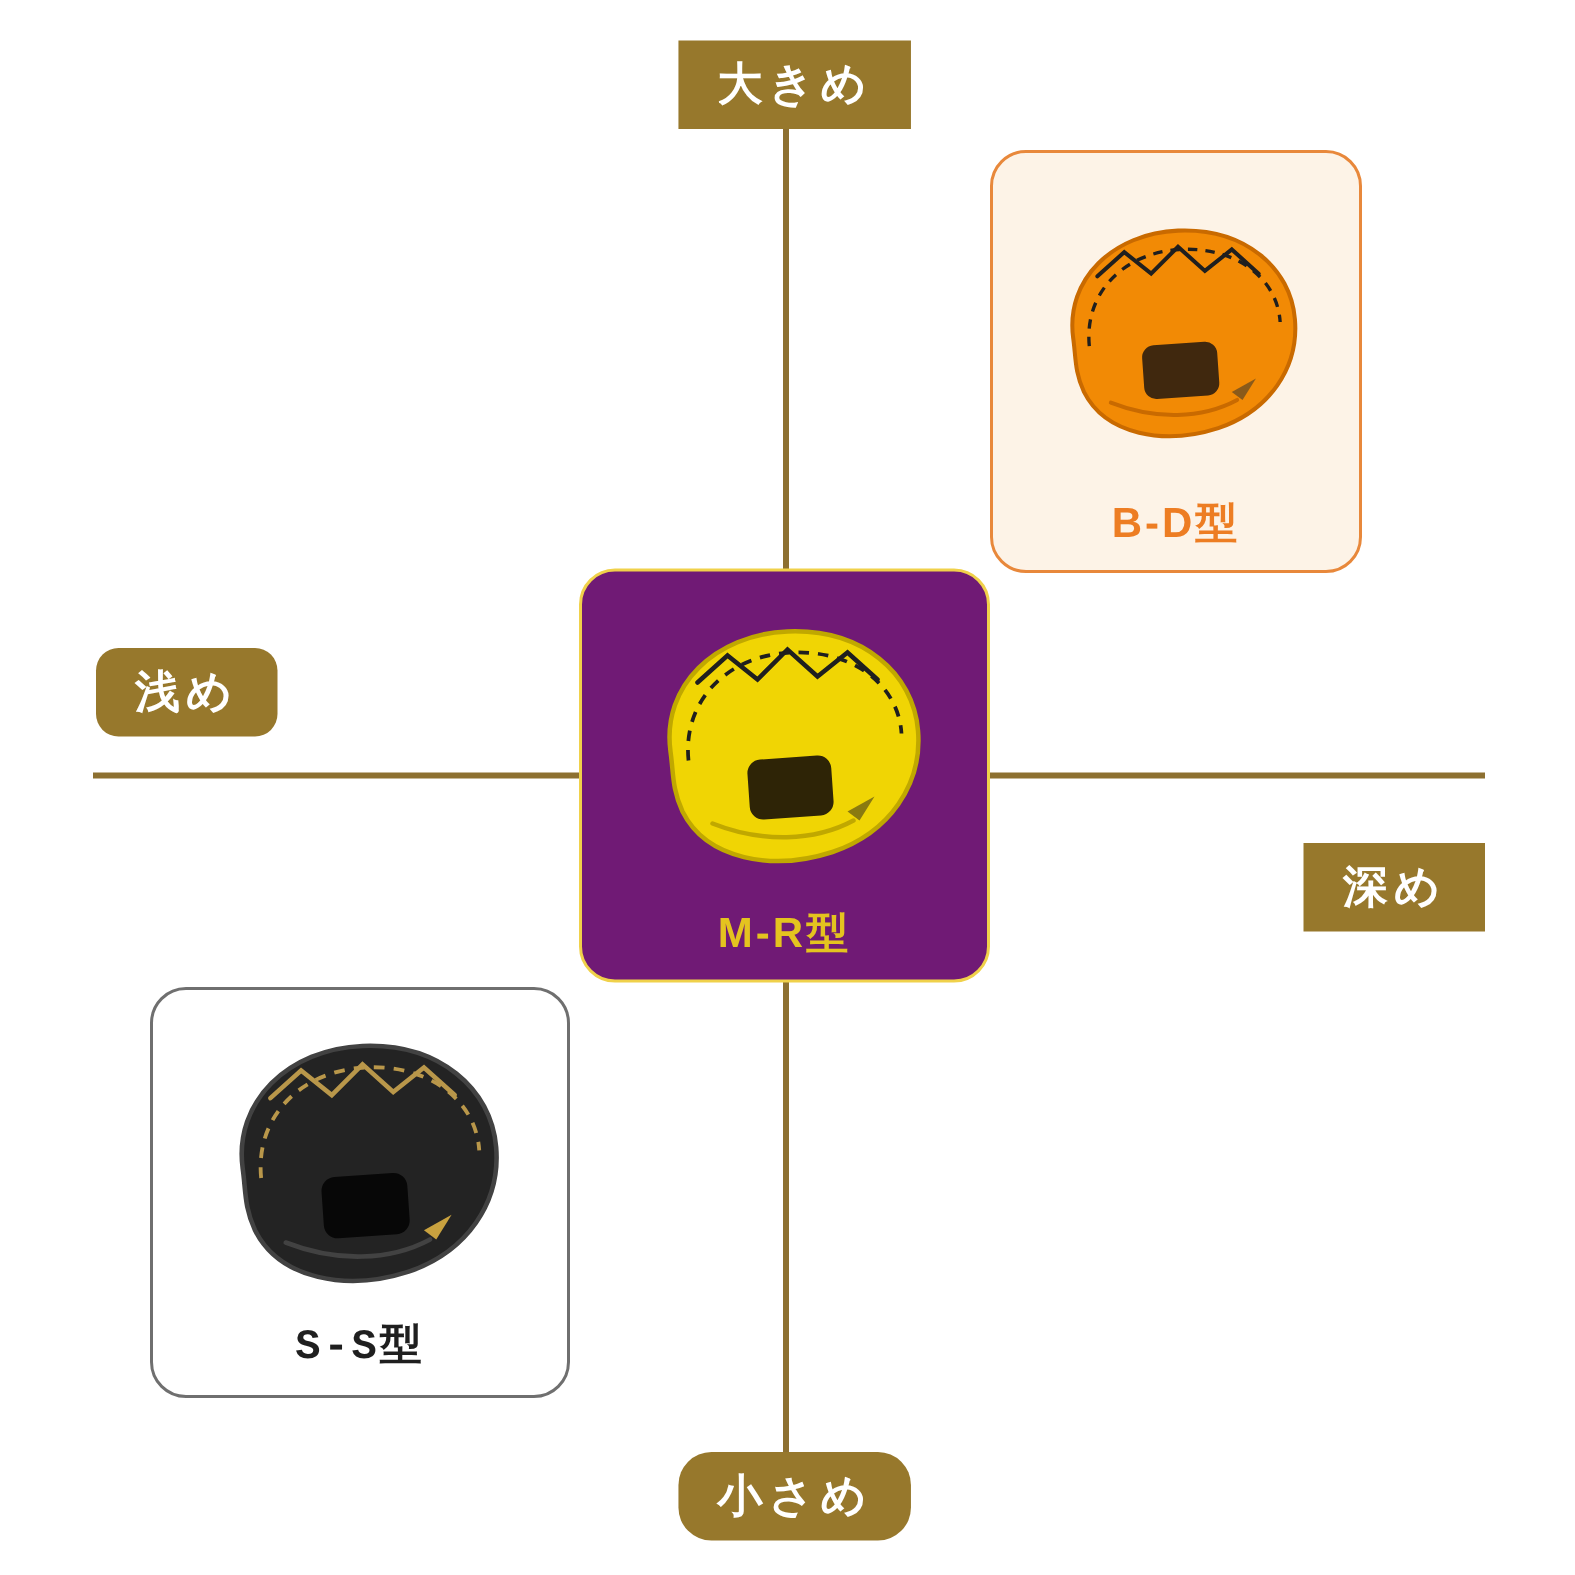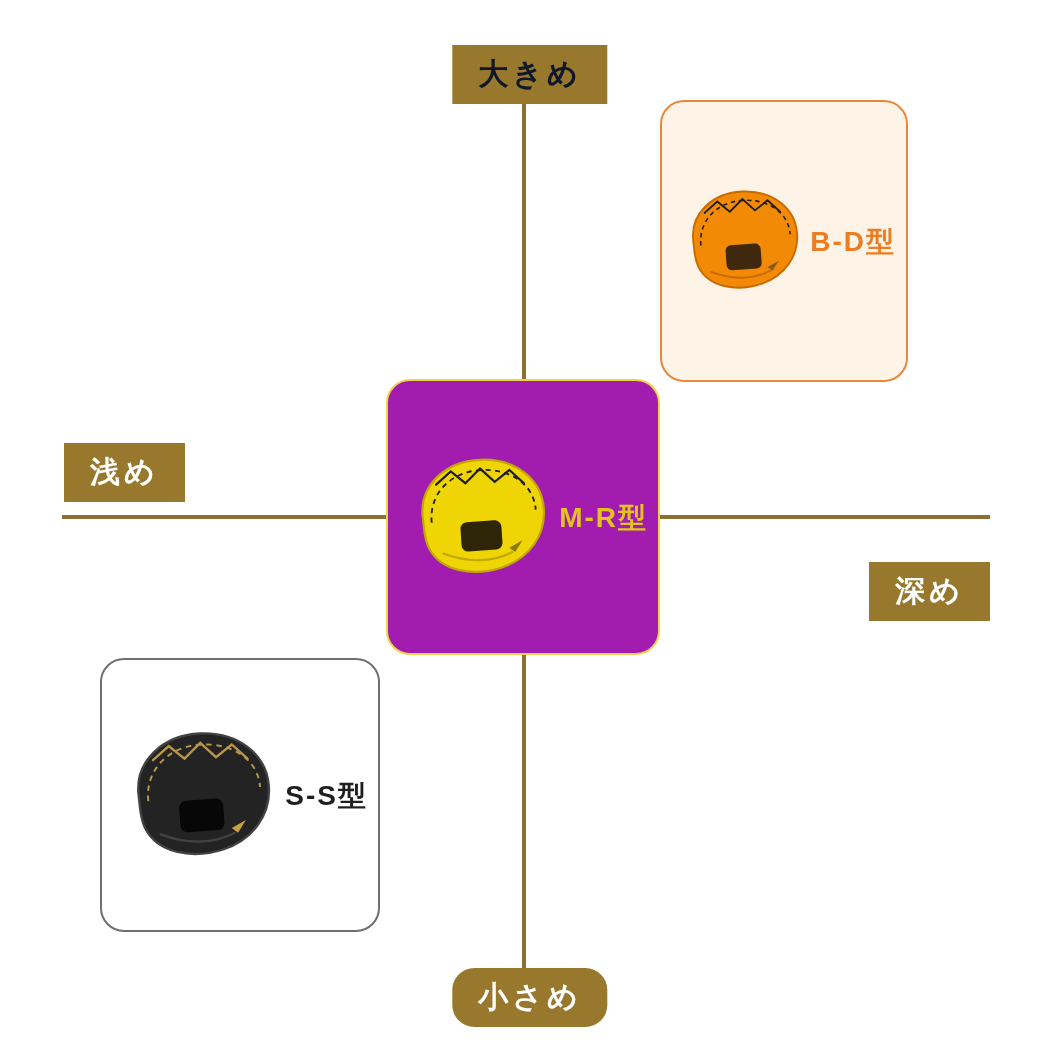--- a/index.html
+++ b/index.html
@@ -24,30 +24,30 @@
     display:flex;align-items:center;justify-content:center;
     font-weight:bold;
     font-size:30px;
     letter-spacing:4px;
     padding:9px 26px;
     box-sizing:border-box;
     white-space:nowrap;
   }
   .axis-badge.top{left:530px;top:27px;transform:translateX(-50%);}
   .axis-badge.bottom{left:530px;top:968px;transform:translateX(-50%);}
-  .axis-badge.left{left:64px;top:443px;}
+  .axis-badge.left{left:64px;top:432px;border-radius:15px;}
   .axis-badge.right{right:60px;top:562px;font-family:Liberation Serif, serif;}
   
   .glove-card{
     position:absolute;
     box-sizing:border-box;
     border:2px solid;
     border-radius:24px;
     display:flex;
-    flex-direction:row;
+    flex-direction:column;
     align-items:center;
     justify-content:flex-end;
     padding:14px 10px 14px 10px;
   }
   .glove-card .mitt{
     flex:1;
     width:88%;
     display:flex;
     align-items:center;
     justify-content:center;
@@ -65,40 +65,40 @@
   .card-ss{left:100px;top:658px;width:280px;height:274px;}
 </style>
 </head>
 <body>
 
 <div class="stage">
 
   <div class="axis-line vertical" style="background: rgb(141, 112, 49);"></div>
   <div class="axis-line horizontal" style="background: rgb(141, 112, 49);"></div>
 
-  <div class="axis-badge top" style="background: rgb(151, 120, 44); color: #0f172a; margin-top: 18px;">大きめ</div>
+  <div class="axis-badge top" style="background: rgb(151, 120, 44); color: #ffffff;">大きめ</div>
   <div class="axis-badge bottom" style="background: rgb(151, 120, 44); color: rgb(255, 255, 255); border-radius: 22px;">小さめ</div>
   <div class="axis-badge left" style="background: rgb(151, 120, 44); color: rgb(255, 255, 255);">浅め</div>
   <div class="axis-badge right" style="background: rgb(151, 120, 44); color: rgb(255, 255, 255);">深め</div>
 
   <div class="glove-card card-bd" style="background: rgb(253, 243, 231); border-color: rgb(232, 136, 59);">
     <div class="mitt">
       <svg viewBox="0 0 220 180" aria-hidden="true">
         <path d="M 34,92 C 28,48 64,14 112,12 C 162,10 196,40 199,78 C 202,114 180,146 142,159 C 102,172 58,164 42,132 C 35,117 36,106 34,92 Z" stroke-width="3" fill="#f28a05" stroke="#c96a00"></path>
         <path d="M 52,46 L 72,28 L 92,44 L 112,24 L 132,42 L 152,26 L 172,44" fill="none" stroke-width="3" stroke-linecap="round" stroke="#1f1f1f"></path>
         <path d="M 46,98 C 42,58 72,28 114,26 C 156,24 186,48 188,80" fill="none" stroke-width="2.5" stroke-dasharray="7 6" stroke="#1f1f1f"></path>
         <path d="M 62,140 C 95,153 130,152 156,138" fill="none" stroke-width="3" stroke-linecap="round" stroke="#c96a00"></path>
         <rect x="86" y="96" width="56" height="40" rx="9" transform="rotate(-4 114 116)" fill="#40280e"></rect>
         <path d="M 152,132 L 170,122 L 160,138 Z" fill="#8a5a1a"></path>
       </svg>
     </div>
     <div class="card-label" style="color: rgb(237, 125, 35);">B-D型</div>
   </div>
 
-  <div class="glove-card card-mr" style="background: #a21caf; border-color: rgb(240, 209, 74); text-align: right;">
+  <div class="glove-card card-mr" style="background: #701a75; border-color: rgb(240, 209, 74); text-align: right;">
     <div class="mitt">
       <svg viewBox="0 0 220 180" aria-hidden="true">
         <path d="M 34,92 C 28,48 64,14 112,12 C 162,10 196,40 199,78 C 202,114 180,146 142,159 C 102,172 58,164 42,132 C 35,117 36,106 34,92 Z" stroke-width="3" fill="#f0d504" stroke="#c0a800"></path>
         <path d="M 52,46 L 72,28 L 92,44 L 112,24 L 132,42 L 152,26 L 172,44" fill="none" stroke-width="3" stroke-linecap="round" stroke="#1f1f1f"></path>
         <path d="M 46,98 C 42,58 72,28 114,26 C 156,24 186,48 188,80" fill="none" stroke-width="2.5" stroke-dasharray="7 6" stroke="#1f1f1f"></path>
         <path d="M 62,140 C 95,153 130,152 156,138" fill="none" stroke-width="3" stroke-linecap="round" stroke="#c0a800"></path>
         <rect x="86" y="96" width="56" height="40" rx="9" transform="rotate(-4 114 116)" fill="#2e2406"></rect>
         <path d="M 152,132 L 170,122 L 160,138 Z" fill="#8a7a10"></path>
       </svg>
     </div>
@@ -109,16 +109,16 @@
     <div class="mitt">
       <svg viewBox="0 0 220 180" aria-hidden="true">
         <path d="M 34,92 C 28,48 64,14 112,12 C 162,10 196,40 199,78 C 202,114 180,146 142,159 C 102,172 58,164 42,132 C 35,117 36,106 34,92 Z" stroke-width="3" fill="#232323" stroke="#424242"></path>
         <path d="M 52,46 L 72,28 L 92,44 L 112,24 L 132,42 L 152,26 L 172,44" fill="none" stroke-width="3" stroke-linecap="round" stroke="#b9974a"></path>
         <path d="M 46,98 C 42,58 72,28 114,26 C 156,24 186,48 188,80" fill="none" stroke-width="2.5" stroke-dasharray="7 6" stroke="#b9974a"></path>
         <path d="M 62,140 C 95,153 130,152 156,138" fill="none" stroke-width="3" stroke-linecap="round" stroke="#424242"></path>
         <rect x="86" y="96" width="56" height="40" rx="9" transform="rotate(-4 114 116)" fill="#070707"></rect>
         <path d="M 152,132 L 170,122 L 160,138 Z" fill="#c9a23f"></path>
       </svg>
     </div>
-    <div class="card-label" style="color: rgb(31, 31, 31);">S-S型</div>
+    <div class="card-label" style="color: rgb(31, 31, 31); font-family: Liberation Mono, monospace;">S-S型</div>
   </div>
 
 </div>
 
 </body></html>

